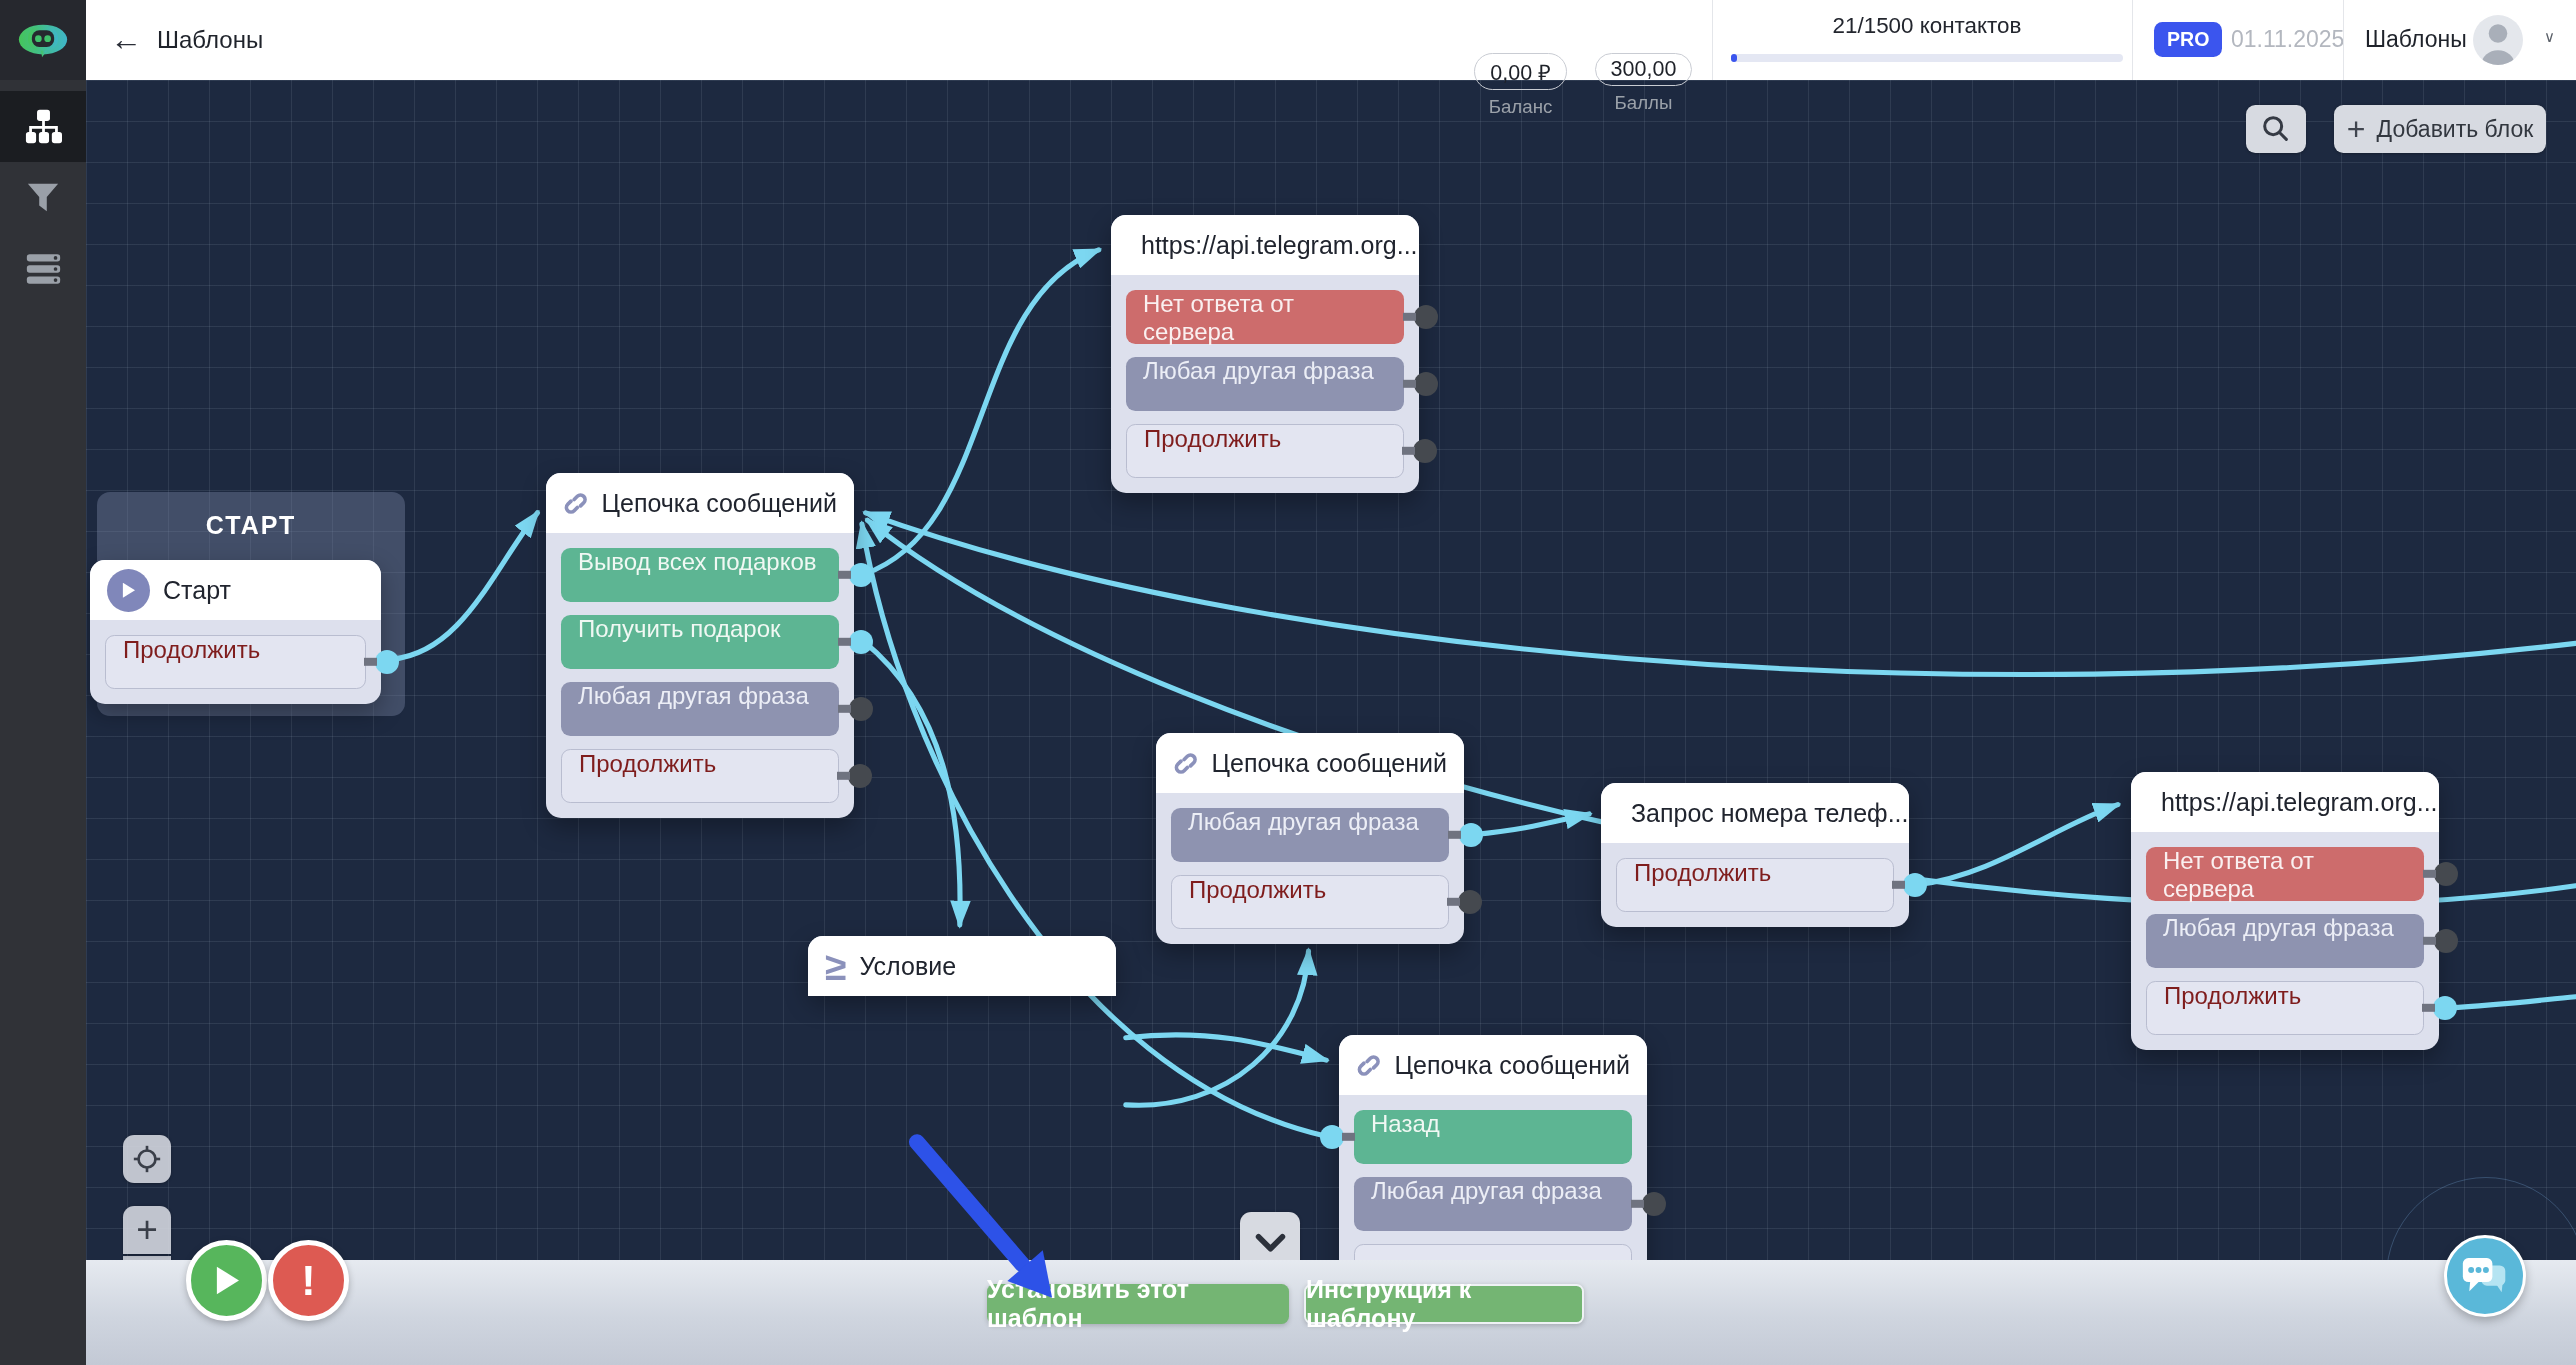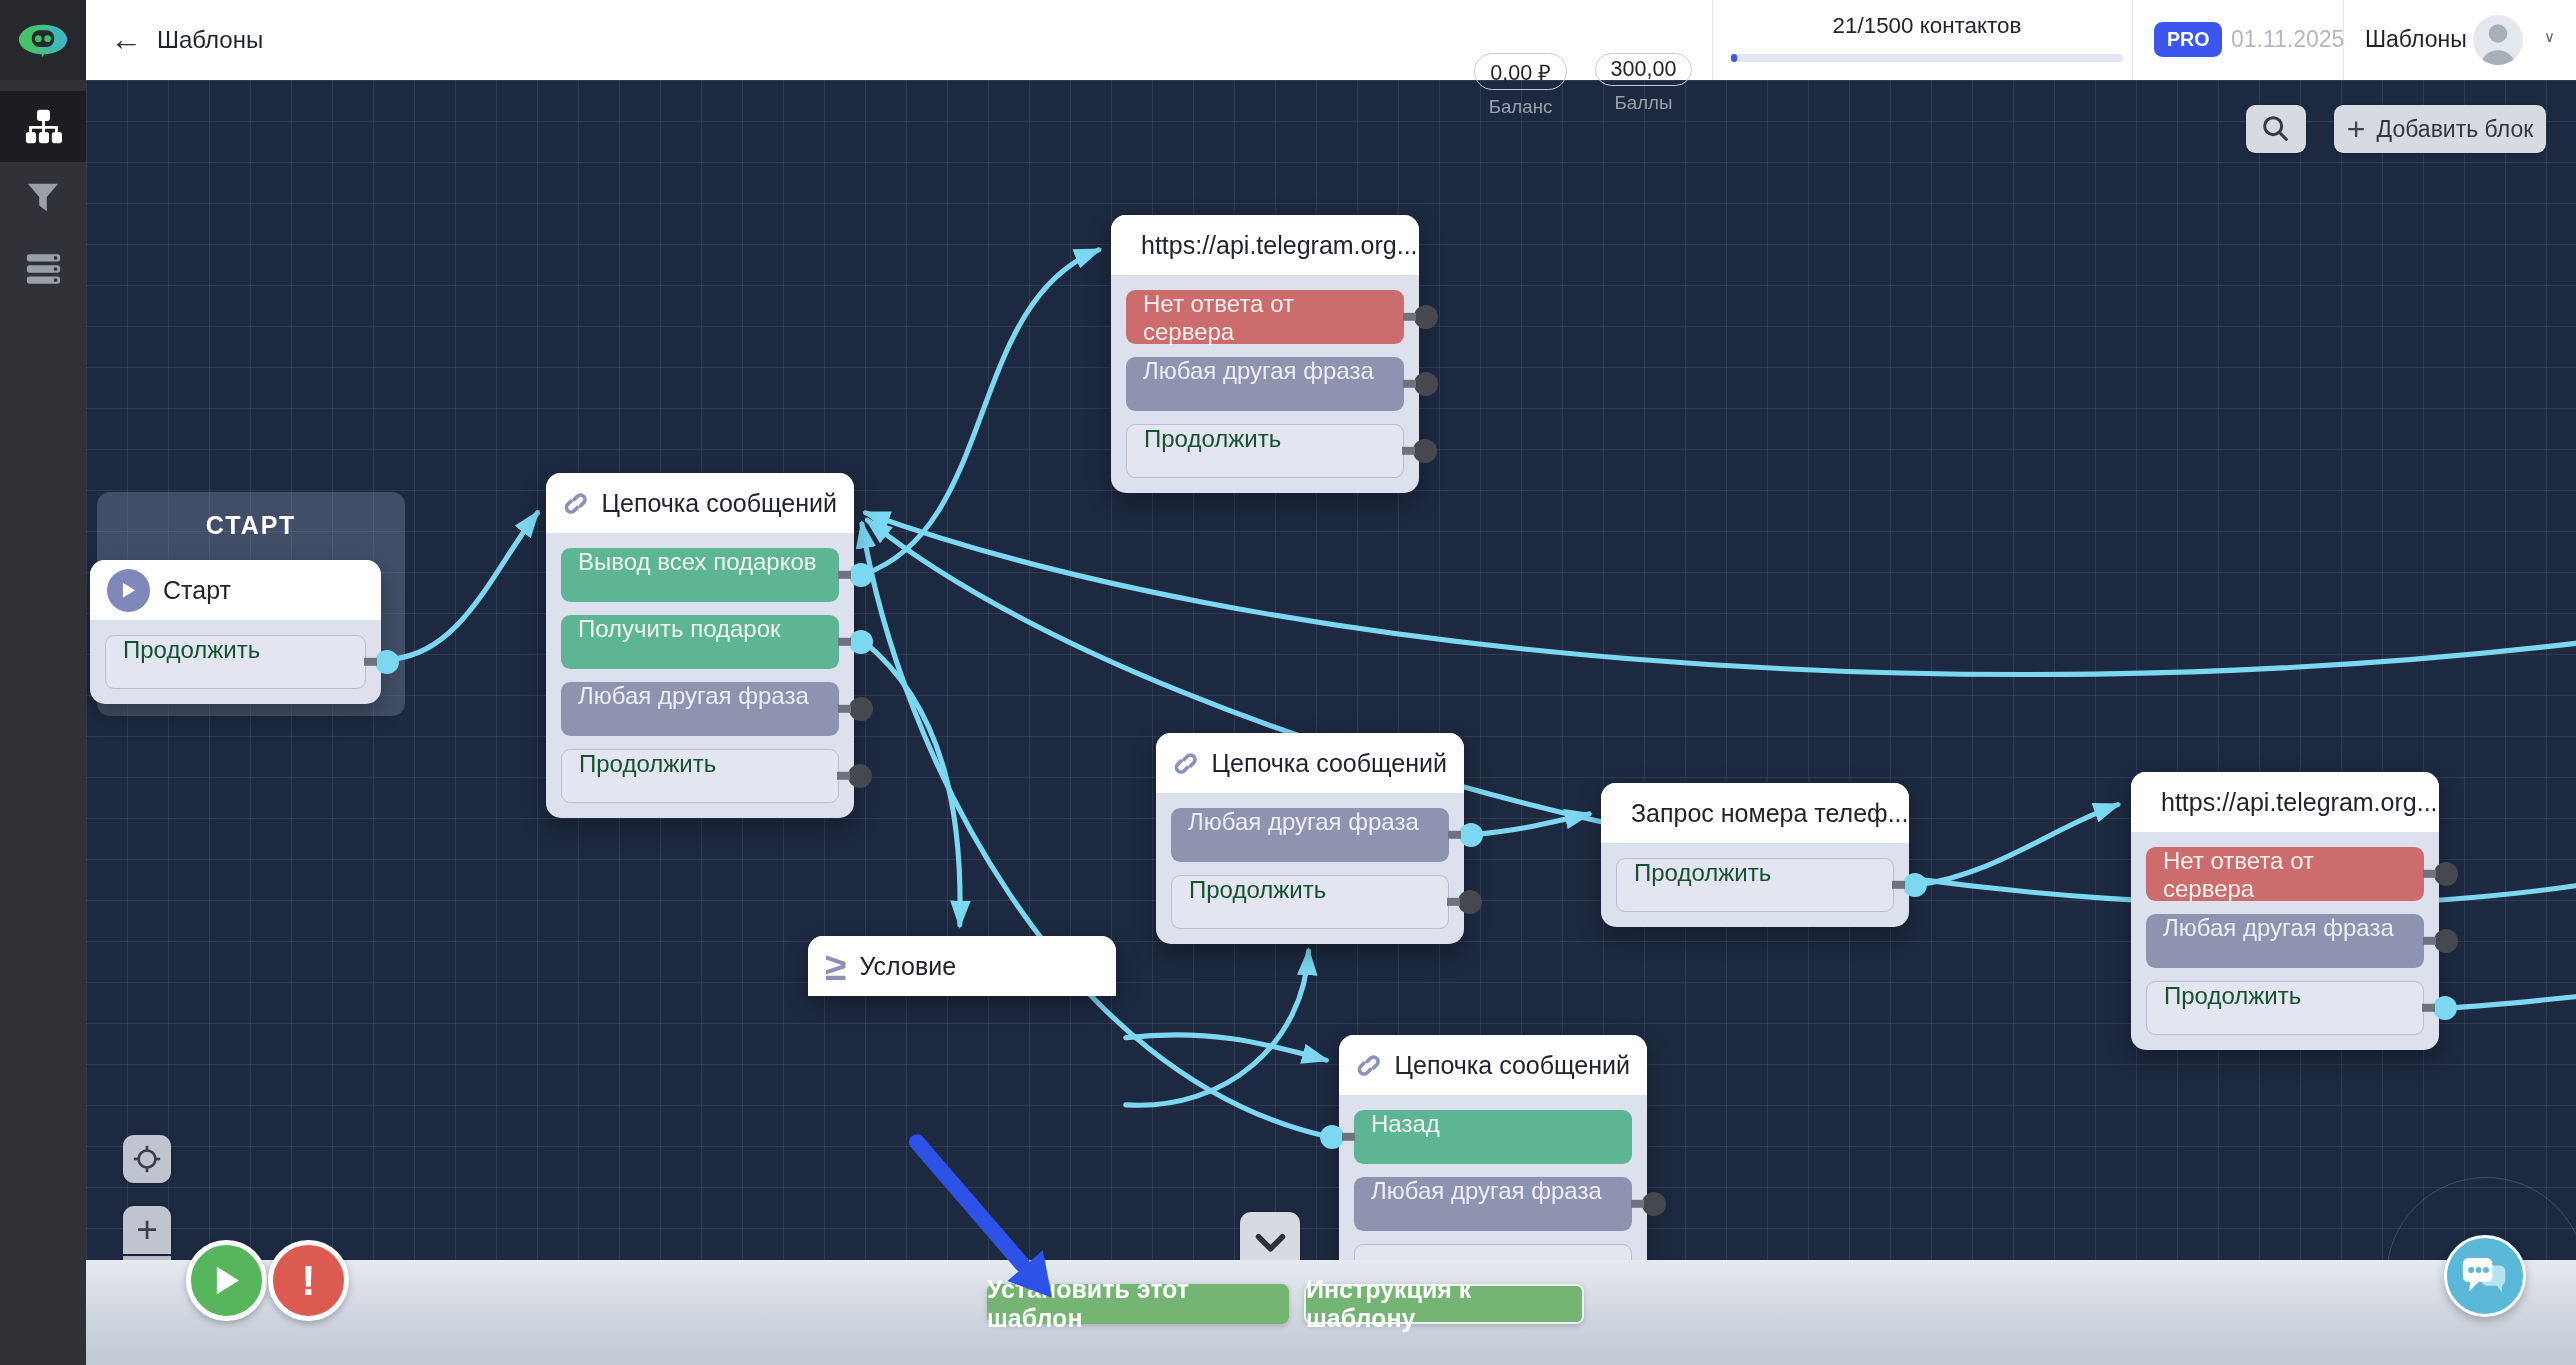--- a/index.html
+++ b/index.html
@@ -51,21 +51,21 @@
   
   .start-group{position:absolute;background:rgba(126,139,170,0.38);border-radius:13px;z-index:8;text-align:center;}
   .start-group-label{margin-top:18.7px;color:#fff;font-size:25px;font-weight:bold;letter-spacing:1.9px;}
   .node{position:absolute;border-radius:15px;background:#dde0ed;box-shadow:0 9.3px 24px rgba(0,0,0,.30);z-index:10;}
   .node-header{height:60px;background:#fff;border-radius:15px 15px 0 0;display:flex;align-items:center;gap:13px;padding:0 17px;font-size:25px;color:#20242e;font-weight:500;white-space:nowrap;overflow:hidden;}
   .node-body{padding:15px;display:flex;flex-direction:column;gap:13px;}
   .flow-btn{position:relative;height:54px;border-radius:9.3px;display:flex;padding:0 17px;font-size:24px;box-sizing:border-box;cursor:pointer;}
   .flow-btn.green{background:#5db593;color:#f0f8f3;}
   .flow-btn.slate{background:#8e93b0;color:#eceef6;}
   .flow-btn.red{background:#cd6c6c;color:#faf0f0;}
-  .flow-btn.outline{background:#e3e5f1;border:1.9px solid #b9bdd0;color:#14532d;}
+  .flow-btn.outline{background:#e3e5f1;border:1.9px solid #b9bdd0;color:#7f1d1d;}
   .port{position:absolute;top:50%;transform:translateY(-50%);width:24px;height:24px;border-radius:50%;z-index:11;}
   .port.right{right:-34px;}
   .port.left{left:-34px;}
   .port.cyan{background:#7cd7f1;}
   .port.dark{background:#45494f;}
   .port.right::before{content:"";position:absolute;left:-11.2px;top:50%;transform:translateY(-50%);width:13px;height:8.4px;background:#6f7380;}
   .port.left::before{content:"";position:absolute;right:-11.2px;top:50%;transform:translateY(-50%);width:13px;height:8.4px;background:#6f7380;}
   .play-badge{width:43px;height:43px;border-radius:50%;background:#8087ba;display:flex;align-items:center;justify-content:center;flex:none;}
   .gte-glyph{font-size:39px;font-weight:bold;color:#8b91bb;line-height:1;flex:none;}
   

